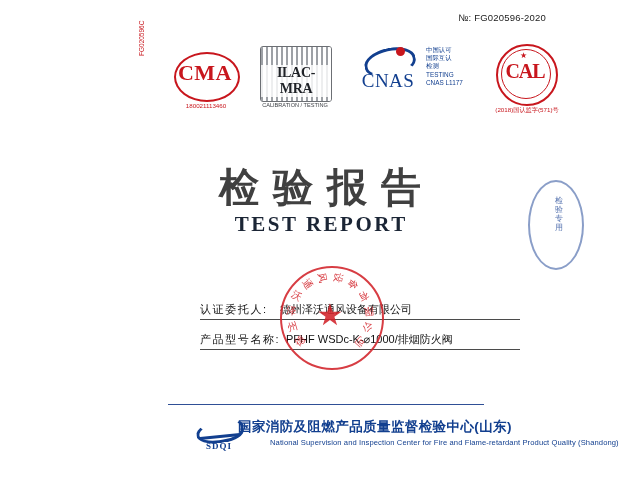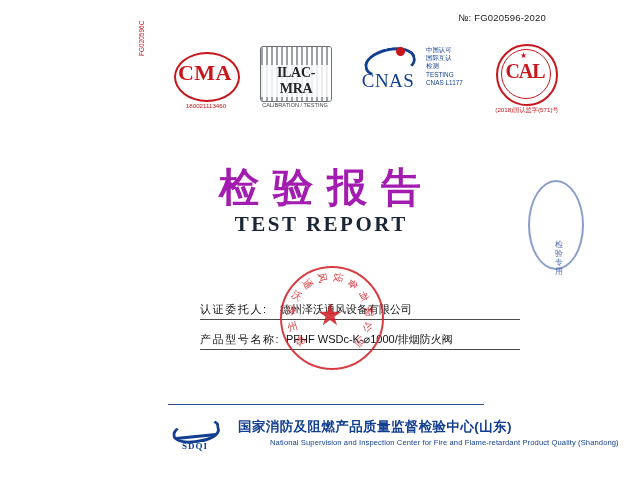--- a/index.html
+++ b/index.html
@@ -276,21 +276,21 @@
   .title-cn {
     position: absolute;
     left: 0;
     top: 160px;
     width: 496px;
     text-align: center;
     font-family: "Liberation Serif", serif;
     font-weight: bold;
     font-size: 40px;
     letter-spacing: 14px;
-    color: #a21caf;
+    color: #404040;
     text-indent: 14px;
   }
   .title-en {
     position: absolute;
     left: 0;
     top: 212px;
     width: 496px;
     text-align: center;
     font-family: "Liberation Serif", serif;
     font-weight: bold;
@@ -400,41 +400,40 @@
   .edge-seal-txt {
     position: absolute;
     right: 2px;
     top: 196px;
     width: 14px;
     font-size: 8px;
     line-height: 9px;
     color: #2a4f9b;
     opacity: 0.8;
     text-align: center;
-    margin-top: 44px;
   }
 
   
   .footer {
     position: absolute;
     left: 0;
     top: 404px;
     width: 496px;
     height: 60px;
   }
   .footer-rule {
     position: absolute;
     left: 96px;
     top: 0;
     width: 316px;
     border-bottom: 1px solid #2f4f96;
   }
   .sdqi {
     position: absolute;
-    left: 96px;
+    left: 120px;
     top: 14px;
     width: 56px;
     height: 40px;
   }
   .sdqi-mark {
     position: absolute;
     left: 2px;
     top: 0;
     width: 50px;
     height: 24px;

